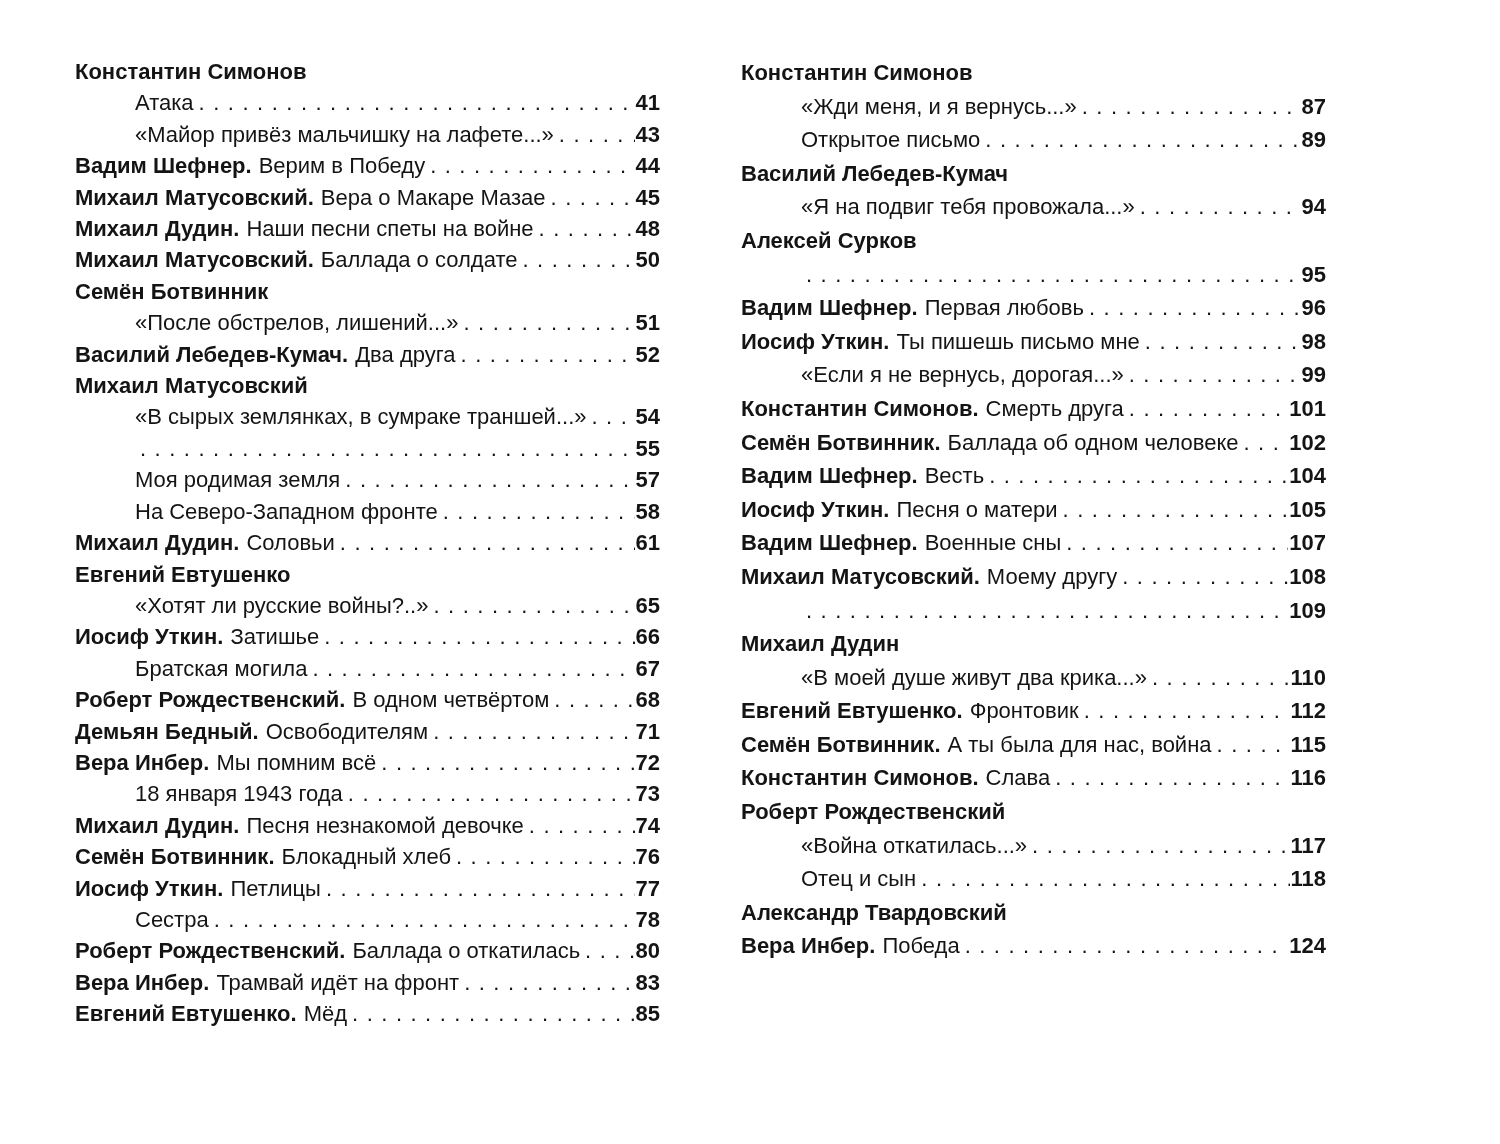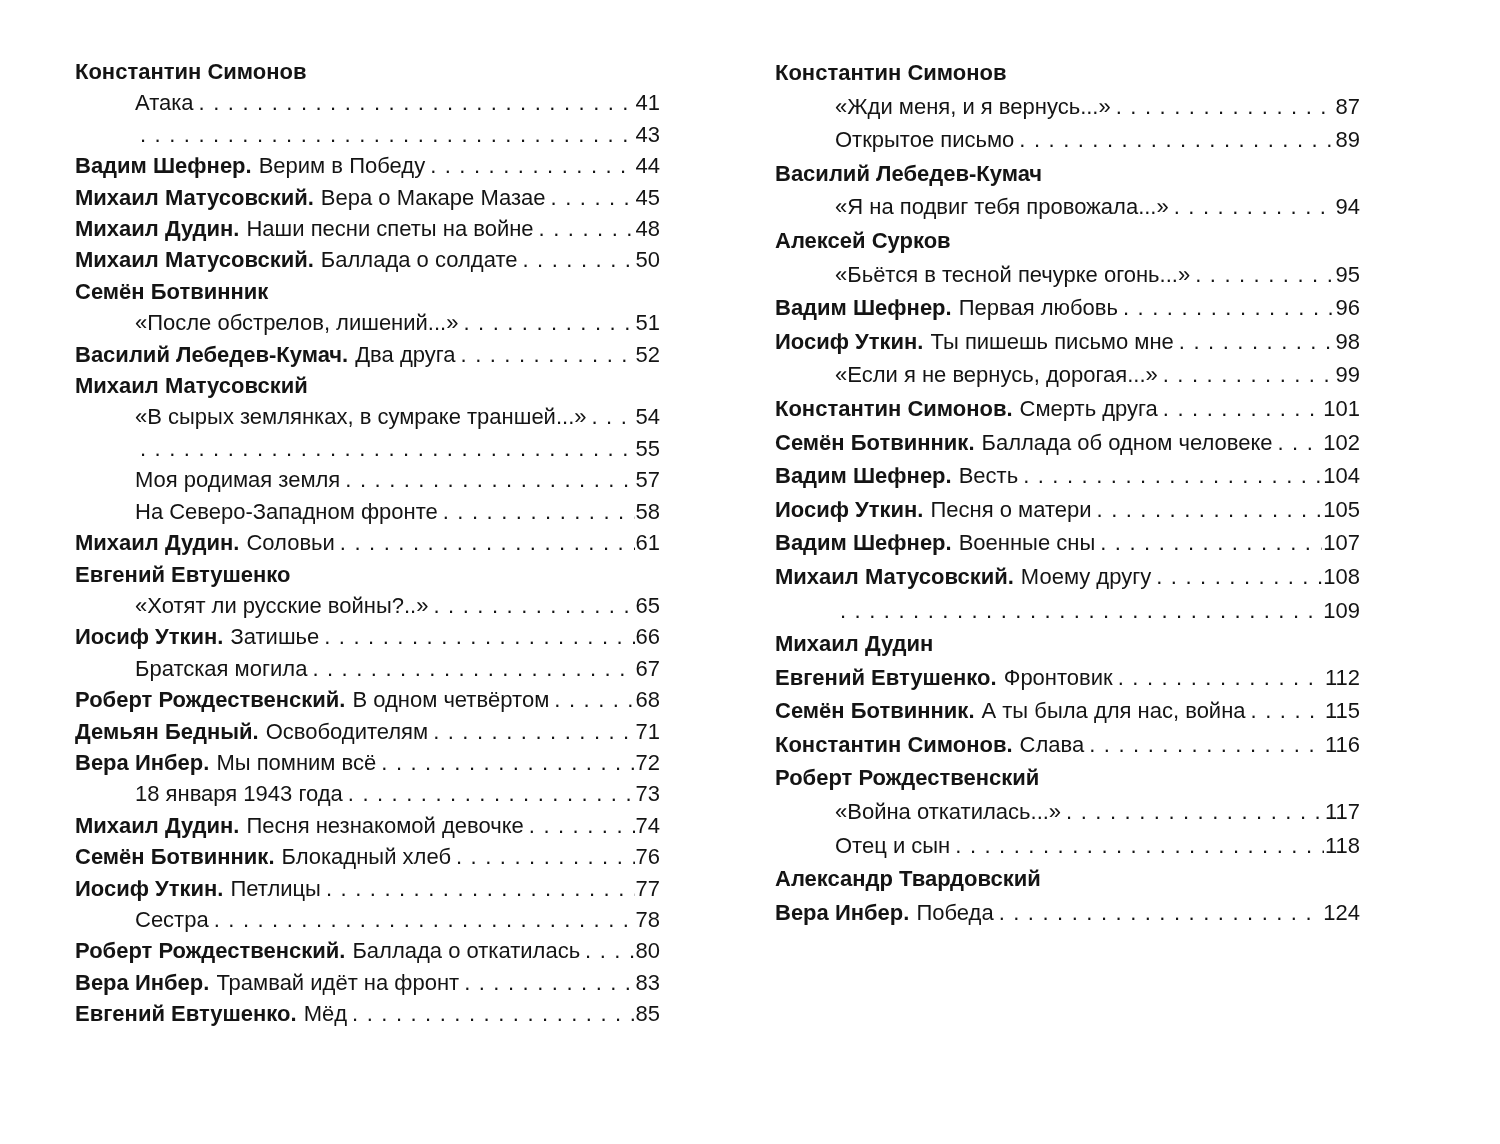--- a/index.html
+++ b/index.html
@@ -11,21 +11,21 @@
     font-family: "Liberation Sans", sans-serif;
     font-size: 22px;
     overflow: hidden;
   }
   .toc-page {
     box-sizing: border-box;
     width: 1500px;
     height: 1144px;
     padding: 56px 0 0 75px;
     display: flex;
-    gap: 115px;
+    gap: 81px;
     background: #ffffff;
   }
   .col { width: 585px; }
   .col-left  { line-height: 31.4px; }
   .col-right { line-height: 33.6px; }
   .row {
     display: flex;
     align-items: baseline;
     white-space: nowrap;
   }
@@ -41,36 +41,37 @@
     min-width: 0;
     overflow: hidden;
     white-space: nowrap;
     margin-left: 5px;
     margin-right: 1px;
   }
   .dots::after {
     content: "..........................................................";
     letter-spacing: 8.5px;
   }
-  .pagenum { flex: 0 0 auto; }
+  .pagenum { flex: 0 0 auto; font-weight: bold; }
 </style>
 </head>
 <body>
 
 <div class="toc-page">
   <div class="col col-left">
       <div class="row header">
         <span class="author">Константин Симонов</span>
       </div>
       <div class="row indent">
         <span class="title">Атака</span>
         <span class="dots"></span>
         <span class="pagenum">41</span>
       </div>
       <div class="row indent">
+        <span class="title">«Майор привёз мальчишку на лафете...»</span>
         <span class="dots"></span>
         <span class="pagenum">43</span>
       </div>
       <div class="row">
         <span class="author">Вадим Шефнер.</span>
         <span class="title">Верим в Победу</span>
         <span class="dots"></span>
         <span class="pagenum">44</span>
       </div>
       <div class="row">
@@ -236,21 +237,20 @@
       </div>
       <div class="row indent">
         <span class="title">«Я на подвиг тебя провожала...»</span>
         <span class="dots"></span>
         <span class="pagenum">94</span>
       </div>
       <div class="row header">
         <span class="author">Алексей Сурков</span>
       </div>
       <div class="row indent">
-        <span class="title">«Бьётся в тесной печурке огонь...»</span>
         <span class="dots"></span>
         <span class="pagenum">95</span>
       </div>
       <div class="row">
         <span class="author">Вадим Шефнер.</span>
         <span class="title">Первая любовь</span>
         <span class="dots"></span>
         <span class="pagenum">96</span>
       </div>
       <div class="row">
@@ -299,20 +299,25 @@
         <span class="title">Моему другу</span>
         <span class="dots"></span>
         <span class="pagenum">108</span>
       </div>
       <div class="row indent">
         <span class="dots"></span>
         <span class="pagenum">109</span>
       </div>
       <div class="row header">
         <span class="author">Михаил Дудин</span>
+      </div>
+      <div class="row indent">
+        <span class="title">«В моей душе живут два крика...»</span>
+        <span class="dots"></span>
+        <span class="pagenum">110</span>
       </div>
       <div class="row">
         <span class="author">Евгений Евтушенко.</span>
         <span class="title">Фронтовик</span>
         <span class="dots"></span>
         <span class="pagenum">112</span>
       </div>
       <div class="row">
         <span class="author">Семён Ботвинник.</span>
         <span class="title">А ты была для нас, война</span>

